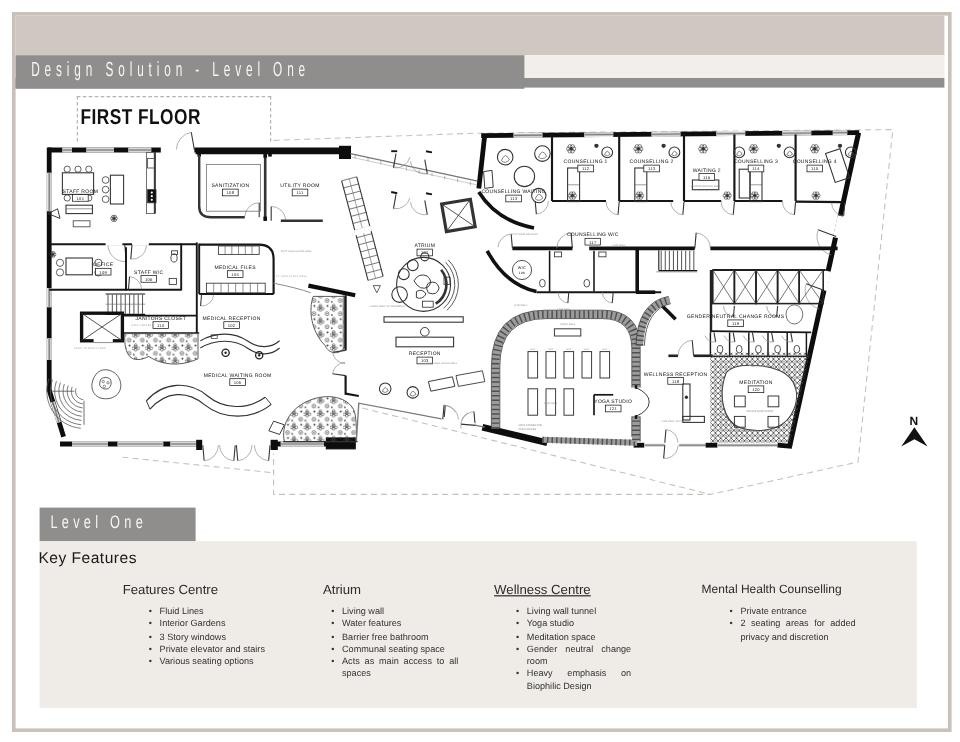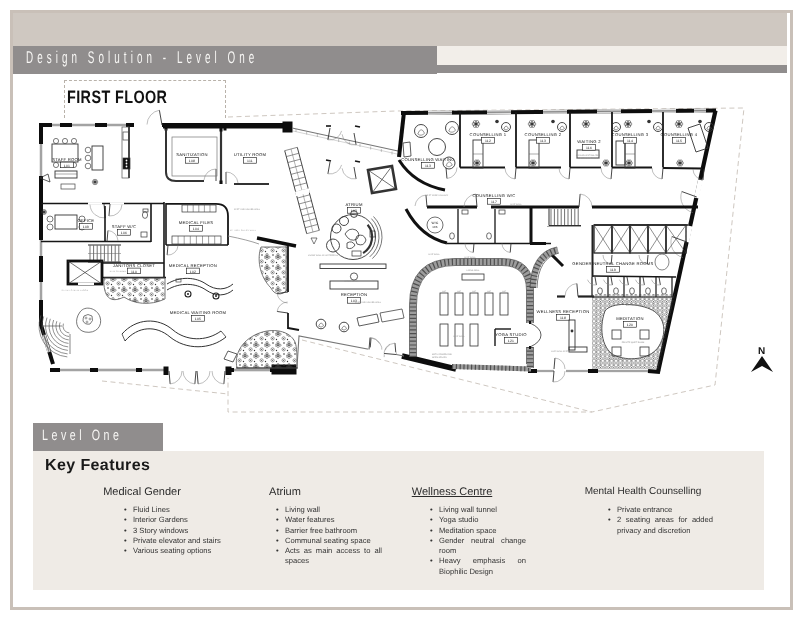--- a/index.html
+++ b/index.html
@@ -994,23 +994,23 @@
 <text x="434" y="255" font-size="2.2" fill="#909090" text-anchor="middle" font-family="Liberation Sans, sans-serif">LIVE WALL</text>
 <text x="516" y="205" font-size="2.2" fill="#909090" text-anchor="middle" font-family="Liberation Sans, sans-serif">LIVE WALL</text>
 </svg>
 
 <div class="abs" style="left:33px;top:423px;width:130px;height:28px;background:#908d8d;"></div>
 
 <div class="abs" style="left:42px;top:427px;color:#f7f6f4;font-size:15px;letter-spacing:5px;transform:scaleX(0.71);transform-origin:0 0;white-space:nowrap;">Level One</div>
 
 <div class="abs" style="left:33px;top:451px;width:731px;height:139px;background:#efebe6;"></div>
 
-<div class="abs" style="left:45px;top:457px;font-size:16px;font-weight:bold;color:#191919;letter-spacing:0.4px;">Key Features</div>
-
-<div class="abs" style="left:72px;top:486px;width:140px;text-align:center;font-size:11px;color:#2b2b2b;">Medical Gender</div>
+<div class="abs" style="left:32px;top:457px;font-size:13px;font-weight:normal;color:#191919;letter-spacing:0.4px;">Key Features</div>
+
+<div class="abs" style="left:72px;top:486px;width:140px;text-align:center;font-size:11px;color:#2b2b2b;">Features Centre</div>
 
 <div class="abs" style="left:133px;top:505px;width:110px;font-size:7.6px;color:#333;">
 <div style="position:relative;line-height:10.3px;"><span style="position:absolute;left:-9px;">•</span>Fluid Lines</div>
 <div style="position:relative;line-height:10.3px;"><span style="position:absolute;left:-9px;">•</span>Interior Gardens</div>
 <div style="position:relative;line-height:10.3px;"><span style="position:absolute;left:-9px;">•</span>3 Story windows</div>
 <div style="position:relative;line-height:10.3px;"><span style="position:absolute;left:-9px;">•</span>Private elevator and stairs</div>
 <div style="position:relative;line-height:10.3px;"><span style="position:absolute;left:-9px;">•</span>Various seating options</div>
 </div>
 
 <div class="abs" style="left:240px;top:486px;width:90px;text-align:center;font-size:11px;color:#2b2b2b;">Atrium</div>

